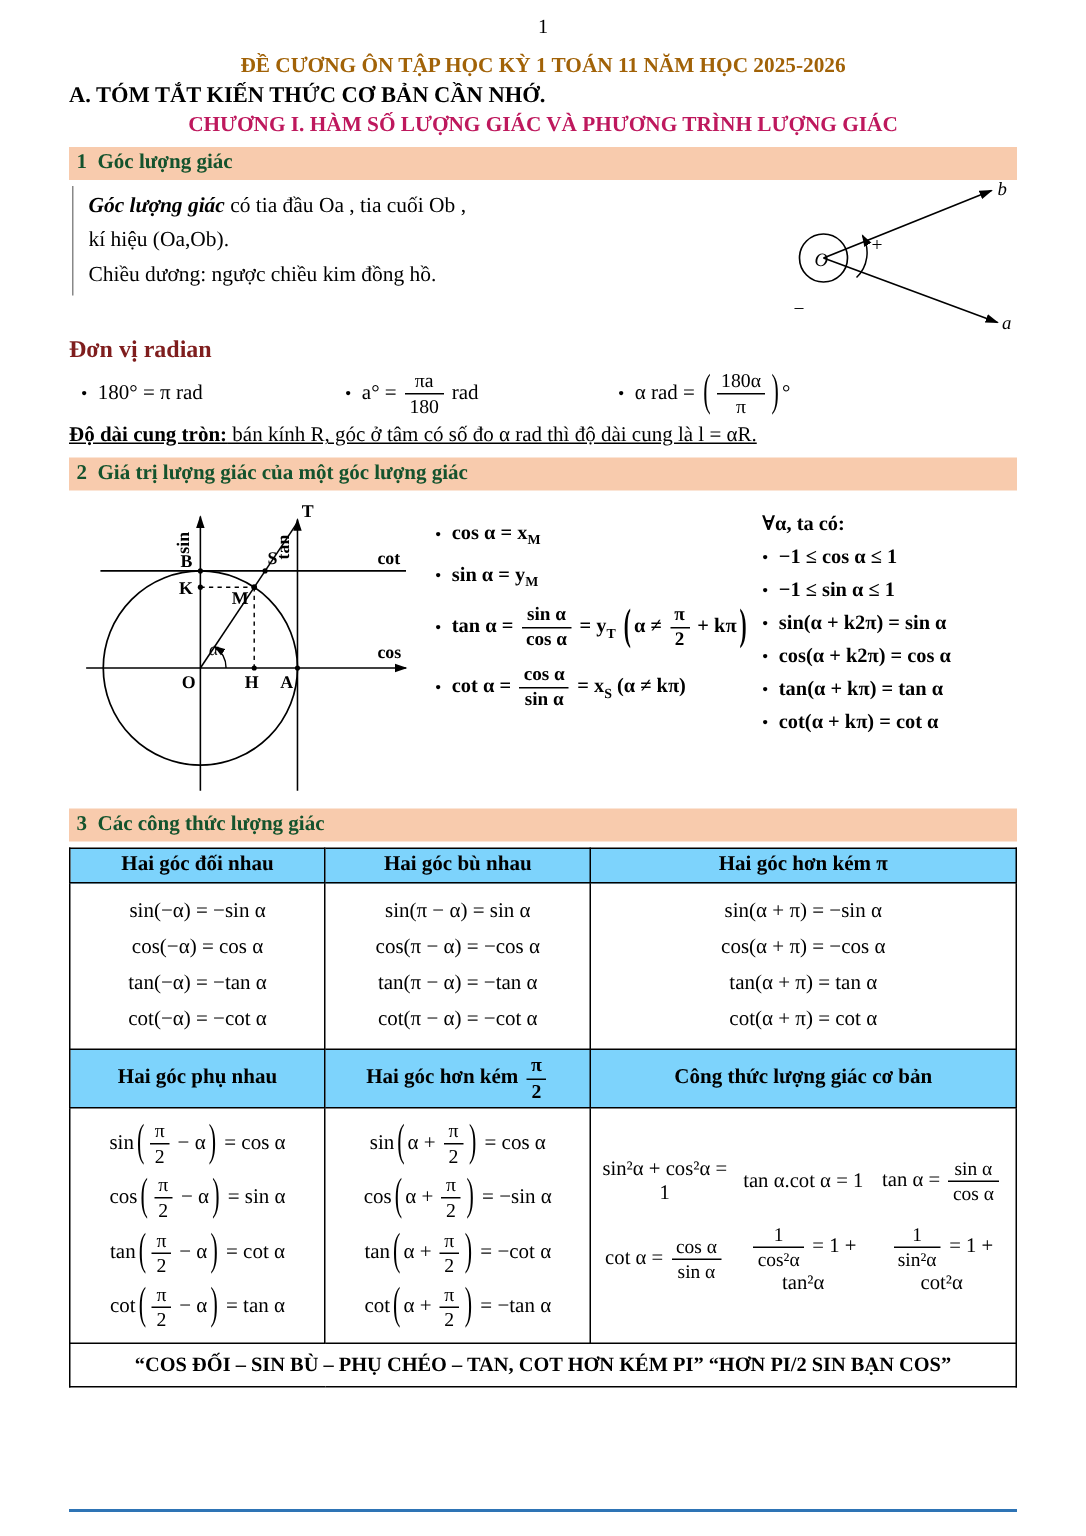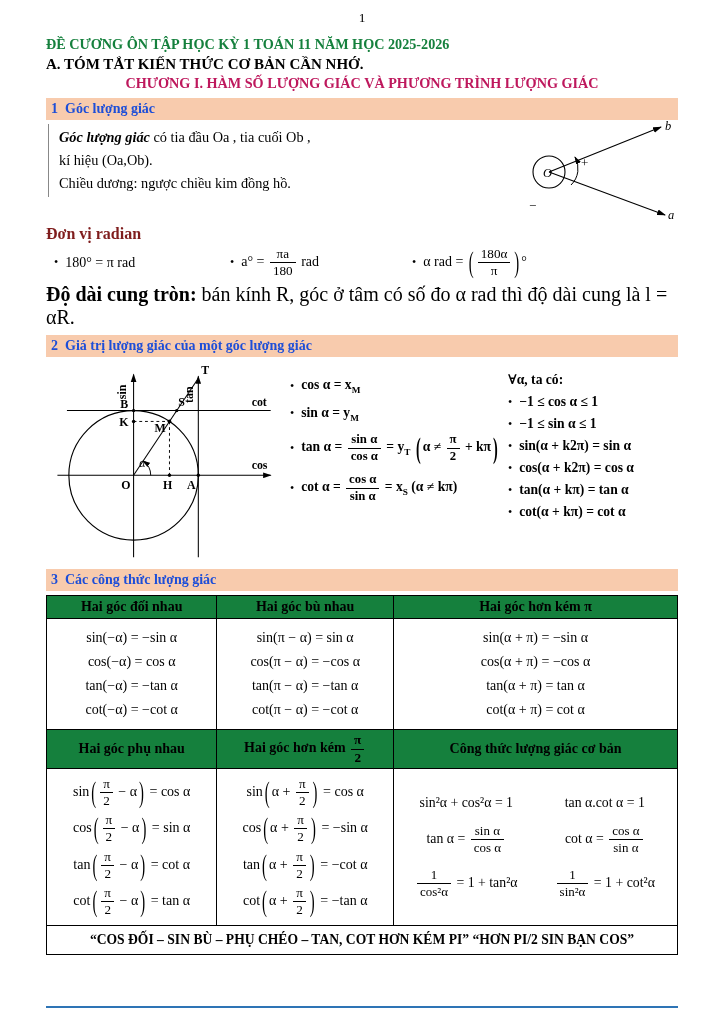--- a/index.html
+++ b/index.html
@@ -1,54 +1,54 @@
 <!DOCTYPE html>
 <html><head>
 <meta charset="utf-8">
 <style>
   * { margin:0; padding:0; box-sizing:border-box; }
   body { width:724px; height:1024px; font-family:"Liberation Serif","DejaVu Serif",serif;
          background:#fff; color:#000; position:relative; overflow:hidden; }
   .page { padding:10px 46px 0 46px; }
   .pagenum { text-align:center; font-size:13.5px; }
-  .doc-title { margin-top:10px; color:#15803d; font-weight:700; font-size:14.2px; }
+  .doc-title { margin-top:10px; text-align:center; color:#a16207; font-weight:700; font-size:14.2px; }
   .heading-a { margin-top:3px; font-weight:700; font-size:15px; }
   .chapter { text-align:center; color:#be185d; font-weight:700; font-size:14.2px; margin-top:2px; }
-  .banner { margin:6px 0 4px; background:#F8CBAD; color:#1d4ed8; font-weight:700;
+  .banner { margin:6px 0 4px; background:#F8CBAD; color:#14532d; font-weight:700;
             font-size:14px; padding:3px 5px; white-space:pre-wrap; }
   .sec1 { display:flex; align-items:flex-start; }
   .intro { flex:1; border-left:1px solid #888; margin-left:2px; padding:2px 0 2px 10px;
            font-size:14.3px; line-height:1.6; }
   .lead { font-weight:700; font-style:italic;text-align:right; }
   .svg1 { flex:0 0 auto; margin-top:-4px; }
   .red-sub { color:#7f1d1d; font-weight:700; font-size:16px; margin:3px 0 2px; }
   .bullets { display:flex; align-items:center; margin:4px 0 4px 8px; }
   .bullet-item { display:flex; align-items:center; }
   .bullet-item.b1 { width:176px; }
   .bullet-item.b2 { width:182px; }
   .dot { margin-right:7px; font-size:12px; }
   .fm { font-size:14px; }
-  .dodai { margin:5px 0 2px; font-size:20px; }
+  .dodai { margin:5px 0 2px; font-size:14px;text-decoration:underline; }
   .dodai .dl { font-weight:700; }
   .sec2 { display:flex; align-items:flex-start; margin:2px 0 2px; }
   .svg2 { flex:0 0 auto; }
   .mid { flex:1; padding:6px 0 0 6px; }
   .mid .fm, .rightcol .fm, .forall { font-size:13.6px;font-weight:bold; }
   .rightcol { flex:0 0 170px; padding:6px 0 0 0; }
   .fitem { display:flex; align-items:center; margin:10px 0; }
   .rightcol .fitem { margin:6px 0; }
   .forall { margin:4px 0 2px; }
   .tbl { width:100%; border-collapse:collapse; margin-top:2px; }
   .tbl th, .tbl td { border:1px solid #000; text-align:center; vertical-align:middle; }
-  .tbl th { background:#15803d; font-size:14px; padding:3px 2px; }
+  .tbl th { background:#7dd3fc; font-size:14px; padding:3px 2px; }
   .tbl td { padding:3px 2px; }
   .w1 { width:27%; } .w2 { width:28%; } .w3 { width:45%; }
   .tfm { margin:8px 0; font-size:14px; }
   .row2 .tfm { margin:5px 0; }
-  .grid2 { display:grid; grid-template-columns:1fr 1fr; row-gap:13px; column-gap:2px;
+  .grid2 { display:grid; grid-template-columns:1fr 1fr 1fr; row-gap:13px; column-gap:2px;
            align-items:center; justify-items:center; padding:4px 2px; }
   .grid2 .tfm { margin:0; font-size:13.8px; }
   .quote td { font-weight:700; font-size:13.6px; padding:6px 2px; }
   .frac { display:inline-block; vertical-align:middle; text-align:center; line-height:1.08;
           font-size:0.94em; margin:0 2px; }
   .fnum { display:block; border-bottom:1px solid #000; padding:0 3px 1px; }
   .fden { display:block; padding:1px 3px 0; }
   .bigp { display:inline-block; transform:scaleY(2.05); vertical-align:middle; margin:0 2px; font-size:1.05em; }
   sub { font-size:0.68em; }
   .footer-rule { position:absolute; left:46px; right:46px; bottom:16px; border-top:2.5px solid #2E74B5; }

